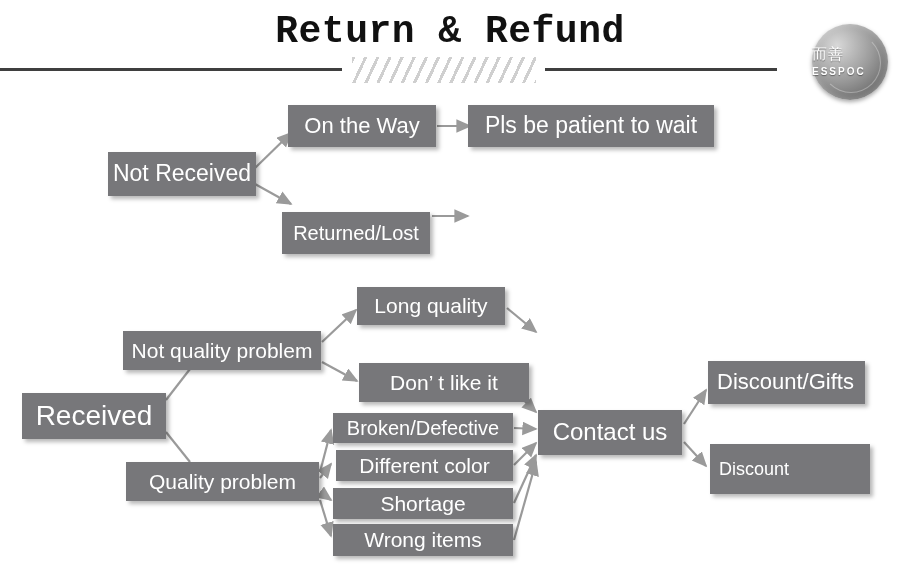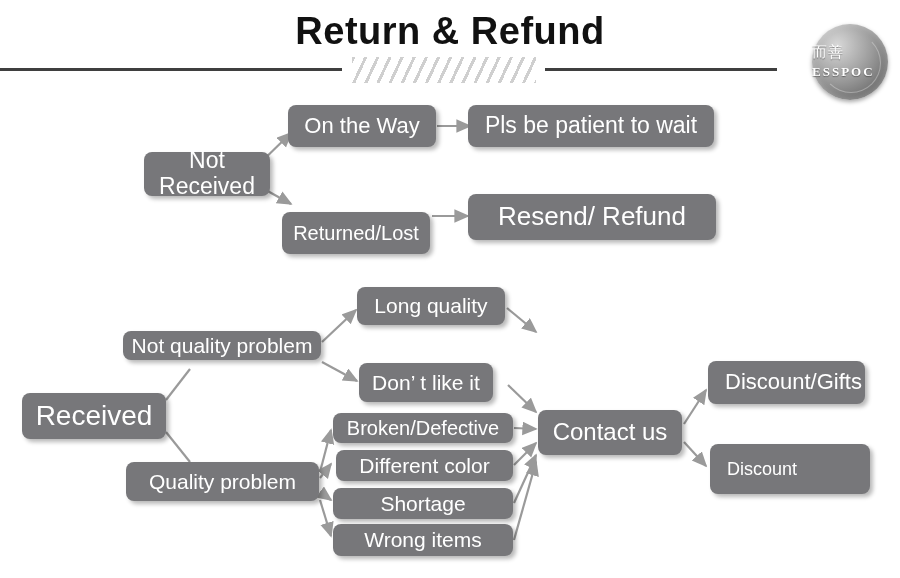--- a/index.html
+++ b/index.html
@@ -16,21 +16,21 @@
     font-family: "Liberation Sans", sans-serif;
   }
 
   
   #header-title {
     position: absolute;
     left: 0;
     top: 10px;
     width: 900px;
     text-align: center;
-    font-family: Liberation Sans, sans-serif;
+    font-family: Liberation Mono, monospace;
     font-weight: bold;
     font-size: 38px;
     letter-spacing: 0.5px;
     color: #111111;
     white-space: nowrap;
   }
   .rule {
     position: absolute;
     height: 3px;
     background: #3f3f3f;
@@ -67,23 +67,23 @@
     color: #ffffff;
   }
   #logo-cn {
     font-family: "DejaVu Sans", sans-serif;
     font-size: 15px;
     line-height: 1;
     letter-spacing: 1px;
     text-shadow: 0 1px 1px rgba(0,0,0,0.4);
   }
   #logo-en {
-    font-family: Liberation Serif, serif;
+    font-family: Liberation Sans, sans-serif;
     font-weight: bold;
-    font-size: 13px;
+    font-size: 10px;
     letter-spacing: 2px;
     margin-top: 4px;
     text-shadow: 0 1px 1px rgba(0,0,0,0.4);
   }
   #logo-arc {
     position: absolute;
     left: 9px;
     top: 9px;
     width: 58px;
     height: 58px;
@@ -98,24 +98,23 @@
   .node {
     position: absolute;
     background: #77777a;
     color: #ffffff;
     box-shadow: 3px 3px 4px rgba(0,0,0,0.28);
     display: flex;
     align-items: center;
     box-sizing: border-box;
     line-height: 1.12;
     z-index: 3;
-    border-radius: 8px;
   }
   .node.center { justify-content: center; text-align: center; }
-  .node.left   { justify-content: flex-start; text-align: left; padding-left: 17px; }
+  .node.left   { justify-content: flex-start; text-align: left; padding-left: 9px; }
 
   
   #links {
     position: absolute;
     left: 0; top: 0;
     width: 900px; height: 578px;
     z-index: 1;
     pointer-events: none;
   }
 </style>
@@ -168,39 +167,38 @@
       <path d="M684,424 L706,390"></path>
       <path d="M684,442 L706,466"></path>
     </g>
 
     <g stroke="#9a9a9a" stroke-width="2.2" fill="none">
       <path d="M166,400 L190,369"></path>
       <path d="M166,432 L190,462"></path>
     </g>
   </svg>
 
-  <div class="node center" style="left:108px; top:152px; width:126px; height:44px; font-size:23px;margin-left:36px;">Not Received</div>
+  <div class="node center" style="left:108px; top:152px; width:148px; height:44px; font-size:23px;">Not Received</div>
 
   <div class="node center" style="left:288px; top:105px; width:148px; height:42px; font-size:22px;">On the Way</div>
 
   <div class="node center" style="left:282px; top:196px; width:148px; height:42px; font-size:20px;margin-top:16px;">Returned/Lost</div>
 
   <div class="node center" style="left:468px; top:105px; width:246px; height:42px; font-size:23px;">Pls be patient to wait</div>
 
-  <div class="node center" style="left:468px; top:194px; width:248px; height:46px; font-size:26px;">Resend/ Refund</div>
 
   <div class="node center" style="left:22px; top:393px; width:144px; height:46px; font-size:28px;">Received</div>
 
-  <div class="node center" style="left:123px; top:331px; width:198px; height:29px; font-size:21px;">Not quality problem</div>
+  <div class="node center" style="left:123px; top:331px; width:198px; height:39px; font-size:21px;">Not quality problem</div>
 
   <div class="node center" style="left:126px; top:462px; width:193px; height:39px; font-size:21px;">Quality problem</div>
 
   <div class="node center" style="left:357px; top:287px; width:148px; height:38px; font-size:21px;">Long quality</div>
 
-  <div class="node center" style="left:359px; top:363px; width:134px; height:39px; font-size:21px;">Don’  t like it</div>
+  <div class="node center" style="left:359px; top:363px; width:170px; height:39px; font-size:21px;">Don’  t like it</div>
 
   <div class="node center" style="left:333px; top:413px; width:180px; height:30px; font-size:20px;">Broken/Defective</div>
 
   <div class="node center" style="left:336px; top:450px; width:177px; height:31px; font-size:21px;">Different color</div>
 
   <div class="node center" style="left:333px; top:488px; width:180px; height:31px; font-size:21px;">Shortage</div>
 
   <div class="node center" style="left:333px; top:524px; width:180px; height:32px; font-size:21px;">Wrong items</div>
 
   <div class="node center" style="left:538px; top:410px; width:144px; height:45px; font-size:24px;">Contact us</div>

